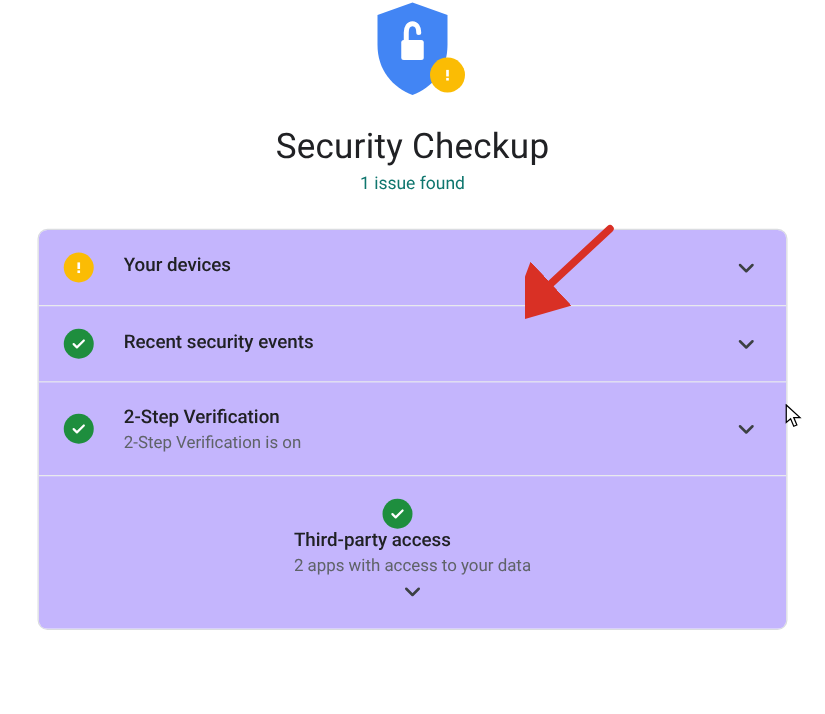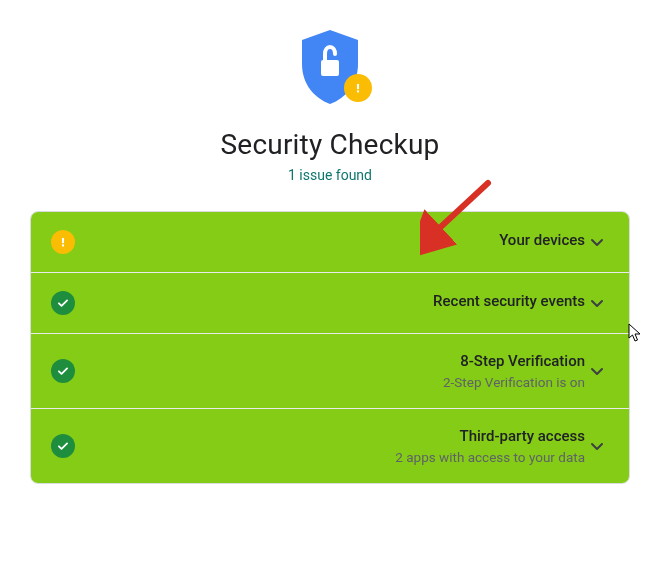--- a/index.html
+++ b/index.html
@@ -13,21 +13,20 @@
       width: 660px;
       height: 571px;
       position: relative;
       overflow: hidden;
     }
     .container {
       padding: 0 30px;
     }
     .header {
       text-align: center;
-      padding-top: 28px;
     }
     .shield-icon-wrap {
       display: inline-block;
       position: relative;
       margin-bottom: 18px;
     }
     .shield-svg {
       width: 64px;
       height: 78px;
       display: block;
@@ -64,25 +63,25 @@
       border: 1px solid #dadce0;
       border-radius: 8px;
       overflow: hidden;
     }
     .row {
       display: flex;
       align-items: center;
       padding: 18px 20px 18px 20px;
       border-bottom: 1px solid #e8eaed;
       cursor: pointer;
-      background: #84cc16;
-      text-align: right;
+      background: #c4b5fd;
     }
     .row:last-child {
       border-bottom: none;
+      flex-direction: column;
     }
     .row-icon {
       width: 24px;
       height: 24px;
       border-radius: 50%;
       flex-shrink: 0;
       display: flex;
       align-items: center;
       justify-content: center;
       margin-right: 24px;
@@ -193,21 +192,21 @@
         </svg>
     </div>
 
     <div class="row">
       <div class="row-icon ok">
         <svg viewBox="0 0 24 24">
             <path d="M5 12.5l4.5 4.5L19 7.5" stroke="#fff" stroke-width="3" fill="none" stroke-linecap="round" stroke-linejoin="round"></path>
           </svg>
       </div>
       <div class="row-text">
-        <div class="row-title">8-Step Verification</div>
+        <div class="row-title">2-Step Verification</div>
         <div class="row-subtitle">2-Step Verification is on</div>
       </div>
       <svg class="chevron" viewBox="0 0 24 24">
           <path d="M7 10l5 5 5-5" stroke="#3c4043" stroke-width="2" fill="none" stroke-linecap="round" stroke-linejoin="round"></path>
         </svg>
     </div>
 
     <div class="row">
       <div class="row-icon ok">
         <svg viewBox="0 0 24 24">

